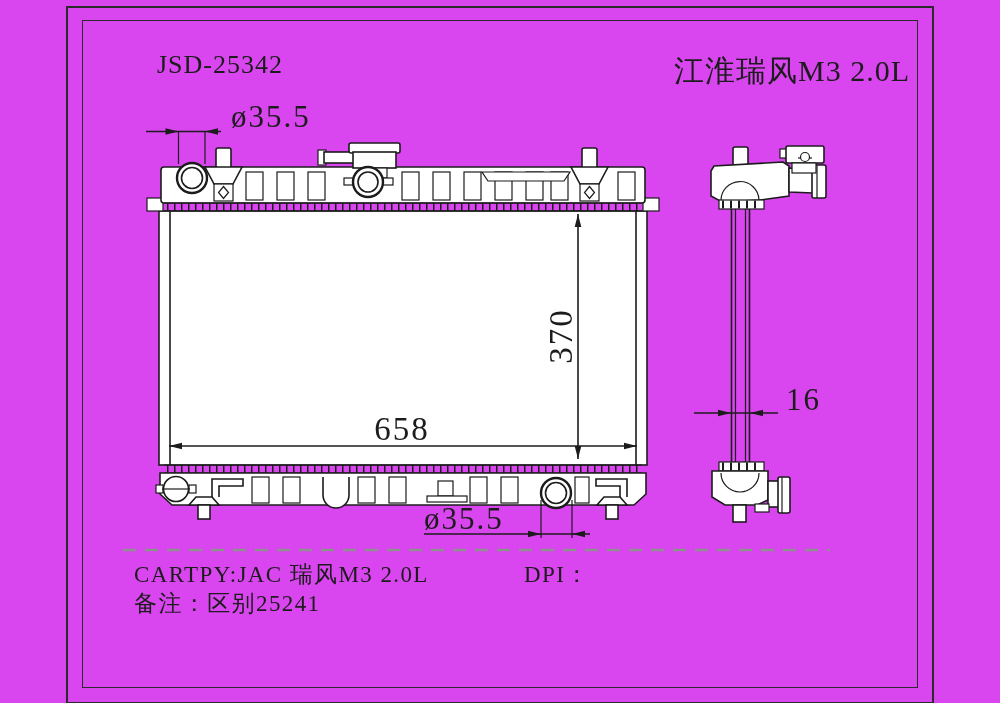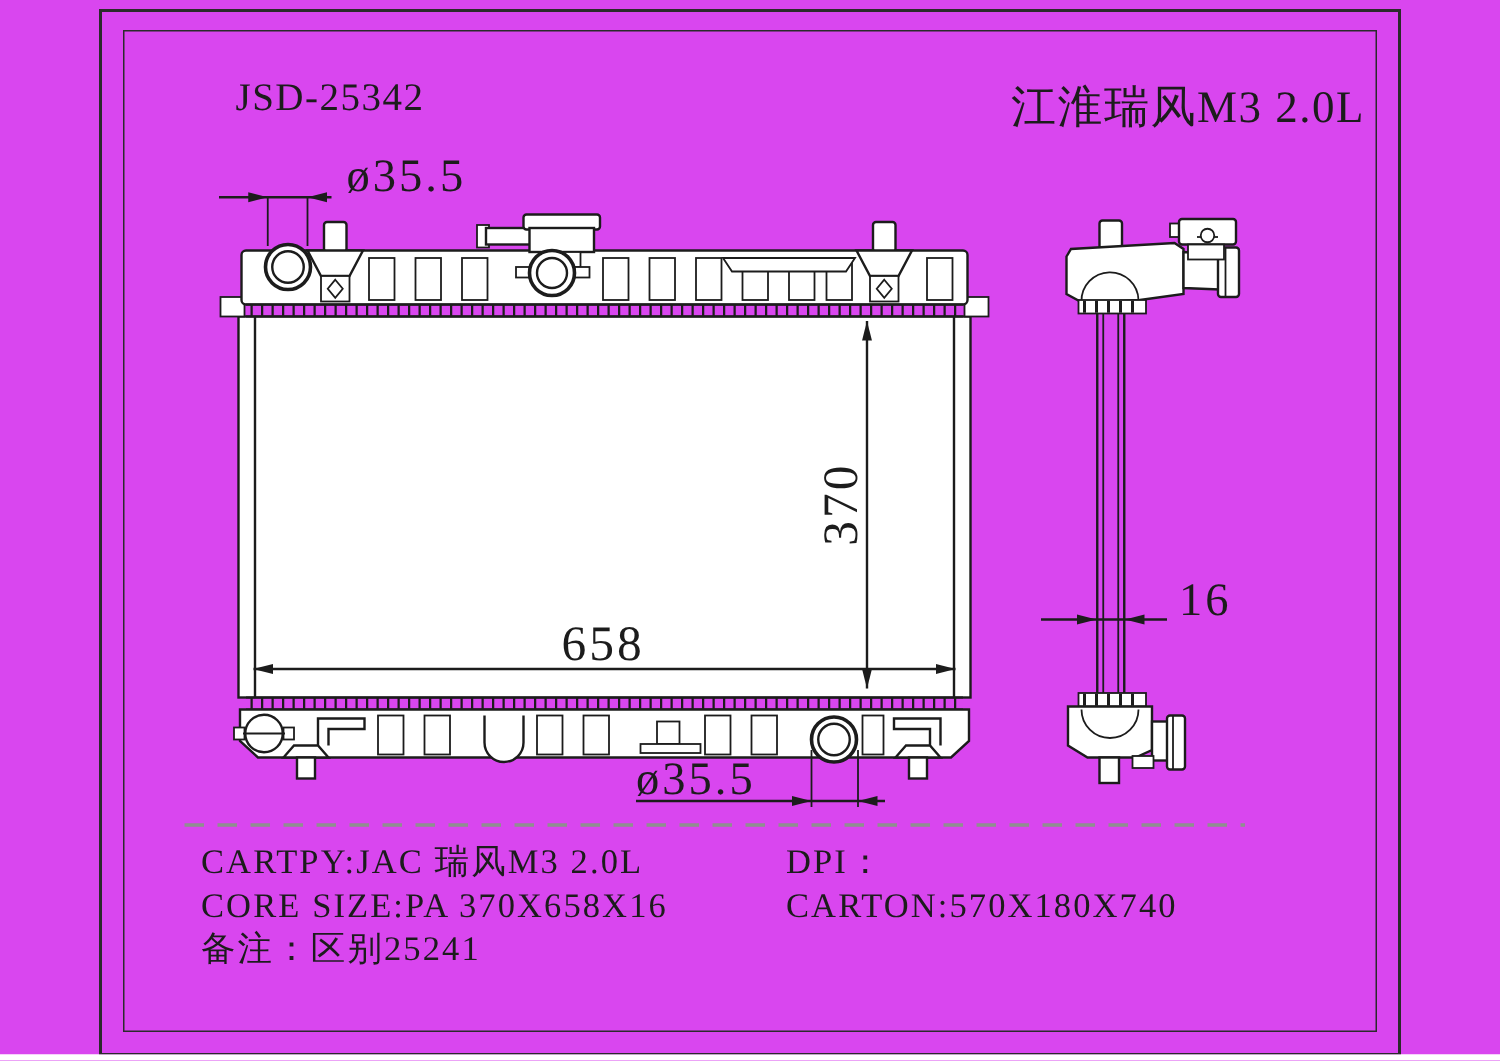--- a/index.html
+++ b/index.html
@@ -8,21 +8,21 @@
   .frame-outer{position:absolute;left:66px;top:6px;width:868px;height:698px;
         border:2px solid #2b2b2b;box-sizing:border-box;}
   .frame-inner{position:absolute;left:82px;top:20px;width:836px;height:668px;
         border:1.5px solid #2b2b2b;box-sizing:border-box;}
   .title{position:absolute;font-size:26px;letter-spacing:1px;white-space:nowrap;}
   .title-left{left:157px;top:50px;}
   .title-right{left:674px;top:51px;font-size:30px;}
   .specs{position:absolute;top:560px;font-size:23px;letter-spacing:1.4px;}
   .specs .line{height:29px;line-height:29px;white-space:nowrap;}
   .specs-left{left:118px;margin-left:16px;}
-  .specs-right{left:524px;}
+  .specs-right{left:524px;text-align:center;}
   svg{position:absolute;left:0;top:0;}
   .ln{stroke:#1c1c1c;stroke-width:1.6;fill:none;}
   .lnw{stroke:#1c1c1c;stroke-width:1.6;fill:#ffffff;}
   .thick{stroke-width:2.4;}
   .thin{stroke-width:1.2;}
   .arr{fill:#1c1c1c;stroke:none;}
   .dimtxt{fill:#1c1c1c;font-family:"Liberation Serif",serif;font-size:31px;letter-spacing:2px;}
   .big{font-size:33px;}
   .ticks{stroke:#1c1c1c;stroke-width:8;stroke-dasharray:1.5 5.5;fill:none;}
   .ticks-side{stroke:#1c1c1c;stroke-width:8;stroke-dasharray:2 6;fill:none;}
@@ -225,21 +225,19 @@
         <polygon class="arr" points="750,413 763,409.7 763,416.3"></polygon>
         <text class="dimtxt" x="786" y="410">16</text>
       </g>
     </g>
 
     <line class="dash-sep" x1="123" y1="550" x2="830" y2="550"></line>
   </svg>
 
   <div class="specs specs-left">
     <div class="line">CARTPY:JAC 瑞风M3 2.0L</div>
-    <div class="line">CORE SIZE:PA 370X658X16</div>
     <div class="line">备注：区别25241</div>
   </div>
   <div class="specs specs-right">
     <div class="line">DPI：</div>
-    <div class="line">CARTON:570X180X740</div>
   </div>
 
 </div>
 
 </body></html>

